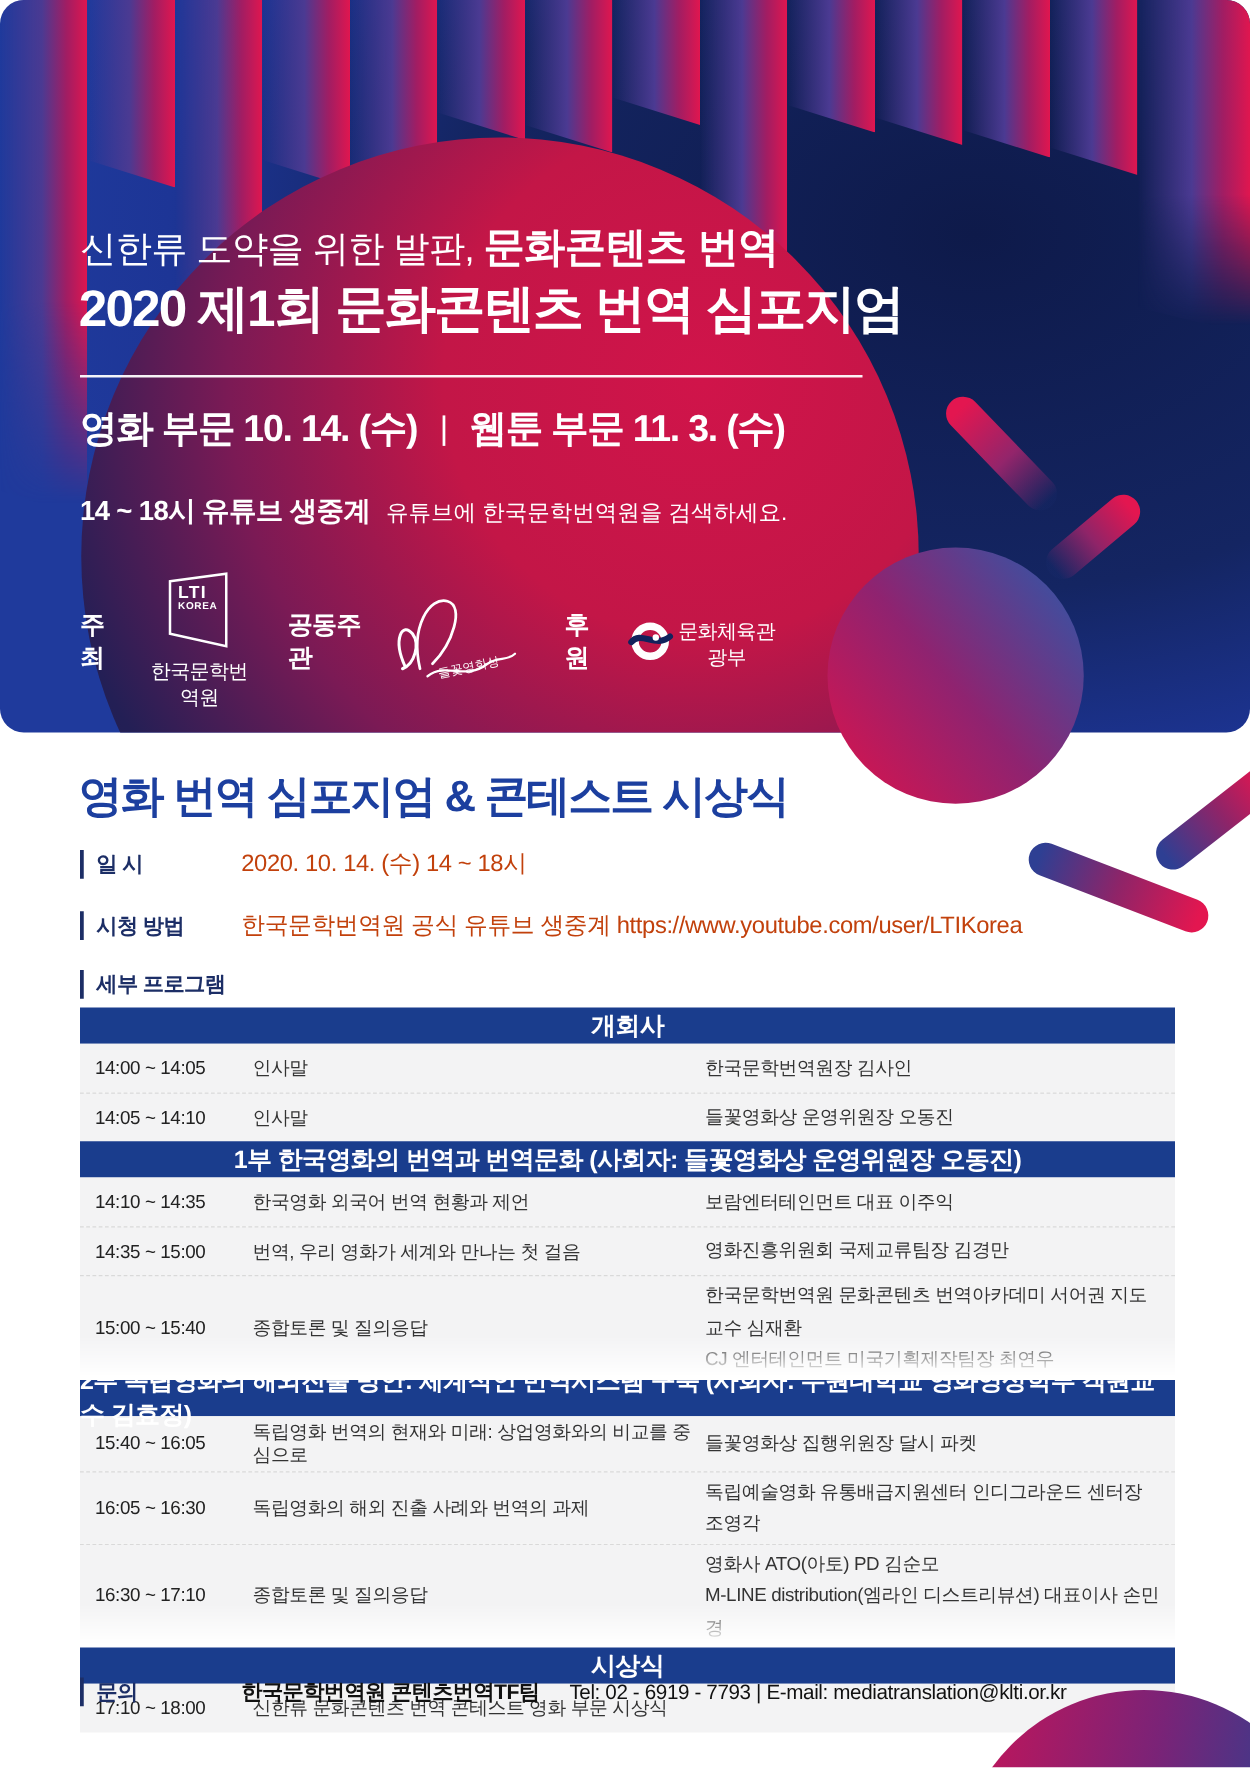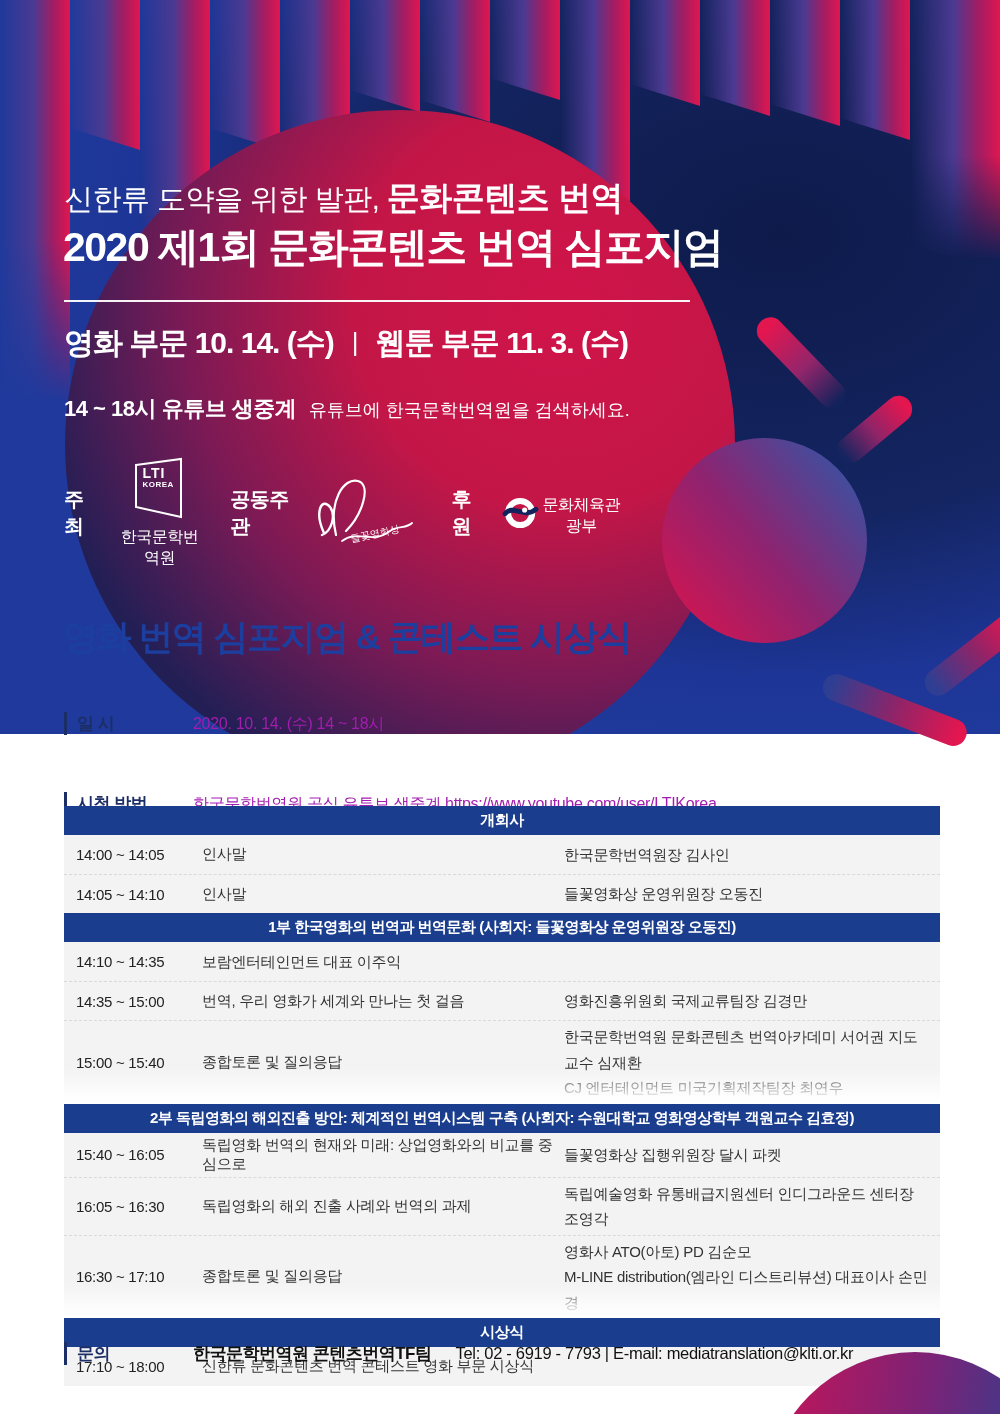--- a/index.html
+++ b/index.html
@@ -1,21 +1,21 @@
 <!DOCTYPE html>
 <html><head>
 <meta charset="utf-8">
 <style>
   html,body{margin:0;padding:0;background:#ffffff;}
   .poster{position:relative;width:1000px;height:1414px;overflow:hidden;background:#ffffff;
           font-family:"Liberation Sans","DejaVu Sans",sans-serif;}
 
   
-  .header{position:absolute;left:0;top:0;width:1000px;height:734px;overflow:hidden;
-          background:radial-gradient(ellipse 760px 520px at 78% 32%, #0e1a4a 0%, #142562 55%, #1d3596 85%, #1f3a9c 100%);}
+  .header{position:absolute;left:0;top:0;width:1000px;height:586px;overflow:hidden;
+          background:radial-gradient(ellipse 760px 520px at 78% 32%, #0e1a4a 0%, #142562 55%, #1d3596 85%, #1f3a9c 100%);border-radius:19px;}
   .stripe{position:absolute;top:0;width:70px;
           background:linear-gradient(to right, rgba(30,50,140,0) 0%, #4b3a92 48%, #a11d63 76%, #e0164f 100%);
           clip-path:polygon(0 0,100% 0,100% 100%,0 calc(100% - 22px));}
   .s1{left:0;height:415px}.s2{left:70px;height:150px}.s3{left:140px;height:365px}
   .s4{left:210px;height:150px}.s5{left:280px;height:245px}.s6{left:350px;height:112px}
   .s7{left:420px;height:122px}.s8{left:490px;height:100px}.s9{left:560px;height:390px}
   .s10{left:630px;height:106px}.s11{left:700px;height:116px}.s12{left:770px;height:126px}
   .s13{left:840px;height:140px}.s14{left:910px;width:90px;height:268px}
   .tall{-webkit-mask-image:linear-gradient(to bottom,#000 58%,transparent 97%);
         mask-image:linear-gradient(to bottom,#000 58%,transparent 97%);}
@@ -58,24 +58,24 @@
   .sig-wrap{position:relative;width:120px;height:84px;}
   .sig-name{position:absolute;left:44px;top:56px;color:#fff;font-size:10px;transform:rotate(-12deg);letter-spacing:0;opacity:0.95;}
   .mcst-col{display:flex;flex-direction:row;align-items:center;}
 
   
   .sec-title{position:absolute;left:63px;top:614px;color:#1c3f9f;font-size:35px;font-weight:800;letter-spacing:-1.5px;white-space:nowrap;z-index:1;}
   .info{position:absolute;left:64px;top:678px;z-index:1;}
   .info-row{margin-bottom:23px;display:flex;align-items:baseline;}
   .ilabel{display:inline-block;width:116px;font-weight:700;color:#1c2e66;font-size:17px;
           border-left:3px solid #1c2e66;padding-left:10px;letter-spacing:-0.5px;flex:0 0 auto;}
-  .ivalue{font-size:16px;color:#a21caf;letter-spacing:-0.3px;margin-top:36px;}
+  .ivalue{font-size:19px;color:#c2410c;letter-spacing:-0.3px;}
 
   .program{position:absolute;left:64px;top:806px;width:876px;z-index:1;}
-  .psec-header{height:29px;background:#1a3d8d;color:#fff;font-weight:700;font-size:15px;
+  .psec-header{height:29px;background:#1a3d8d;color:#fff;font-weight:700;font-size:20px;
           display:flex;align-items:center;justify-content:center;letter-spacing:-0.5px;}
   .prow{display:grid;grid-template-columns:126px 362px 1fr;align-items:center;background:#f3f3f4;
           min-height:39px;padding:3px 8px 3px 12px;box-sizing:border-box;font-size:15px;color:#333;letter-spacing:-0.3px;}
   .prow.tall{min-height:66px;}
   .prow + .prow{border-top:1px dashed #d9d9d9;}
   .ptime{color:#222;}
   .pspeaker span{display:block;line-height:1.7;}
 
   .contact{position:absolute;left:64px;top:1342px;z-index:3;display:flex;align-items:baseline;white-space:nowrap;}
   .contact .team{font-weight:700;font-size:17px;color:#111;letter-spacing:-0.5px;margin-right:24px;}
@@ -195,20 +195,21 @@
         <span class="pspeaker">
             <span>들꽃영화상 운영위원장 오동진</span>
           </span>
       </div>
     </div>
 
     <div class="psec">
       <div class="psec-header">1부 한국영화의 번역과 번역문화 (사회자: 들꽃영화상 운영위원장 오동진)</div>
       <div class="prow">
         <span class="ptime">14:10 ~ 14:35</span>
+        <span class="ptopic">한국영화 외국어 번역 현황과 제언</span>
         <span class="pspeaker">
             <span>보람엔터테인먼트 대표 이주익</span>
           </span>
       </div>
       <div class="prow">
         <span class="ptime">14:35 ~ 15:00</span>
         <span class="ptopic">번역, 우리 영화가 세계와 만나는 첫 걸음</span>
         <span class="pspeaker">
             <span>영화진흥위원회 국제교류팀장 김경만</span>
           </span>

